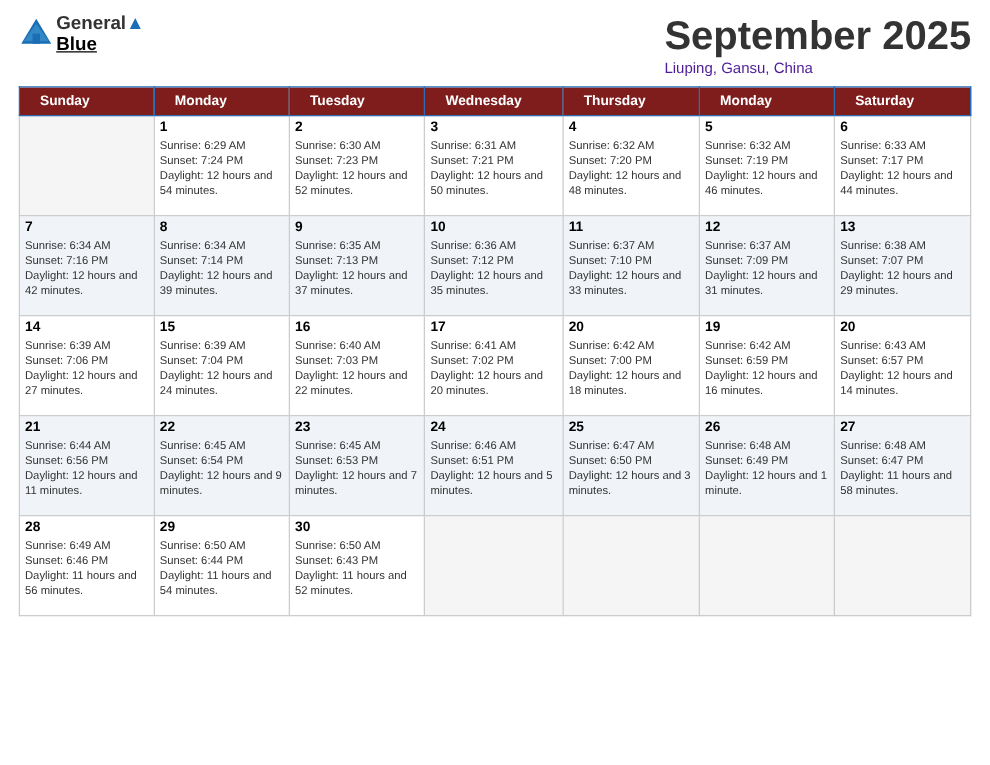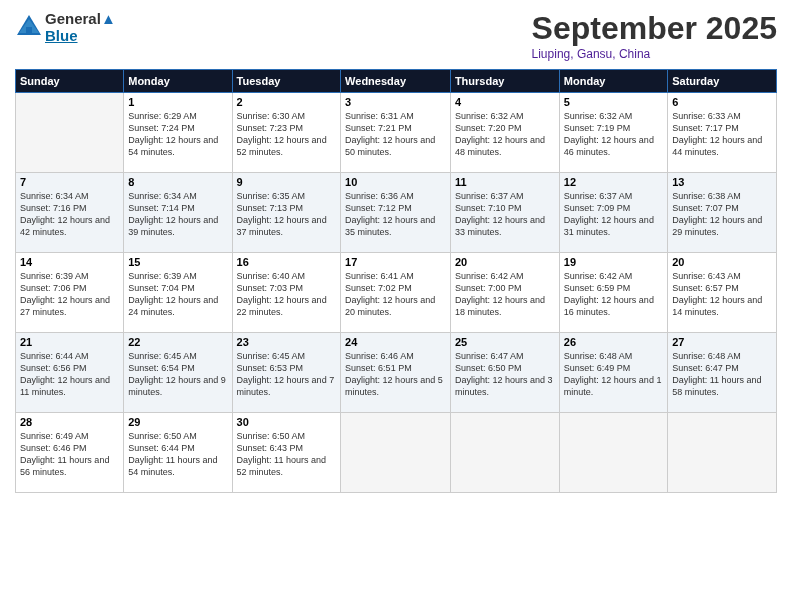--- a/index.html
+++ b/index.html
@@ -41,23 +41,23 @@
     .subtitle {
       font-size: 12px;
       color: #4c1d95;
     }
     .calendar {
       width: 100%;
       border-collapse: collapse;
       font-size: 10px;
     }
     .calendar th {
-      background: #0f172a;
+      background: #7f1d1d;
       color: #fff;
-      padding: 5px 4px;
+      padding: 5px 16px;
       text-align: left;
       font-size: 11px;
       border: 1px solid #2a6db5;
     }
     .calendar td {
       border: 1px solid #ccc;
       vertical-align: top;
       padding: 3px 4px;
       width: 113px;
       height: 80px;
@@ -87,21 +87,21 @@
 <div class="page">
   <div class="header">
     <div class="logo">
       <svg class="logo-icon" viewBox="0 0 28 28">
         <polygon points="14,2 26,22 2,22" fill="#1a6eb5"></polygon>
         <polygon points="14,6 24,20 4,20" fill="#4a9fd5" opacity="0.5"></polygon>
         <rect x="11" y="14" width="6" height="8" fill="#1a6eb5"></rect>
       </svg>
       <div>
         <div style="font-size:15px;font-weight:bold;color:#333;">General<span style="color:#1a6eb5;">▲</span></div>
-        <div style="font-size:15px;font-weight:bold;color:#0369a1;text-decoration:underline;">Blue</div>
+        <div style="font-size:15px;font-weight:bold;color:#000000;text-decoration:underline;">Blue</div>
       </div>
     </div>
     <div class="title-area">
       <div class="month-title">September 2025</div>
       <div class="subtitle">Liuping, Gansu, China</div>
     </div>
   </div>
 
   <table class="calendar">
     <thead>

